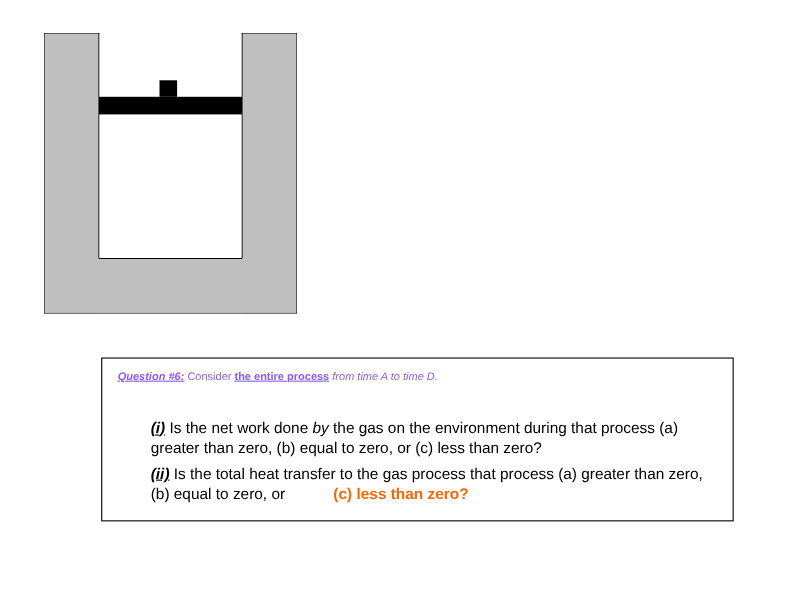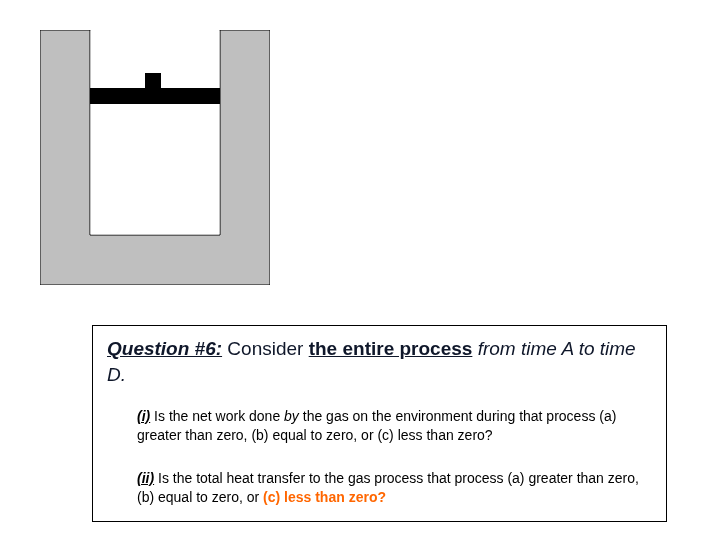--- a/index.html
+++ b/index.html
@@ -24,55 +24,56 @@
     .question-box {
       position: absolute;
       left: 92px;
       top: 325px;
       width: 575px;
       border: 1px solid #000;
       padding: 10px 14px 14px 14px;
       background: #fff;
     }
     .q-head {
-      font-size: 19px;
-      color: #0f172a;
+      font-size: 10px;
+      color: #8b5cf6;
       line-height: 1.35;
-      margin-bottom: 20px;
+      margin-bottom: 30px;
     }
     .q-head .qlabel {
       font-style: italic;
       font-weight: bold;
       text-decoration: underline;
     }
     .q-head .proc {
       text-decoration: underline;
       font-weight: bold;
     }
     .q-head .tail {
       font-style: italic;
     }
     .part {
       margin-left: 30px;
-      margin-bottom: 24px;
+      margin-bottom: 4px;
       font-size: 14px;
       color: #000;
       line-height: 1.35;
     }
     .part .plabel {
       font-style: italic;
       font-weight: bold;
       text-decoration: underline;
     }
     .part .by {
       font-style: italic;
     }
     .highlight {
       color: #ff6600;
       font-weight: bold;
+      margin-left: 40px;
     }
   </style>
 </head>
 <body>
 
 <div class="piston-container">
   <svg class="piston-svg" viewBox="0 0 230 255">
 
     <rect x="0" y="0" width="50" height="255" fill="#bfbfbf"></rect>
     <rect x="180" y="0" width="50" height="255" fill="#bfbfbf"></rect>

